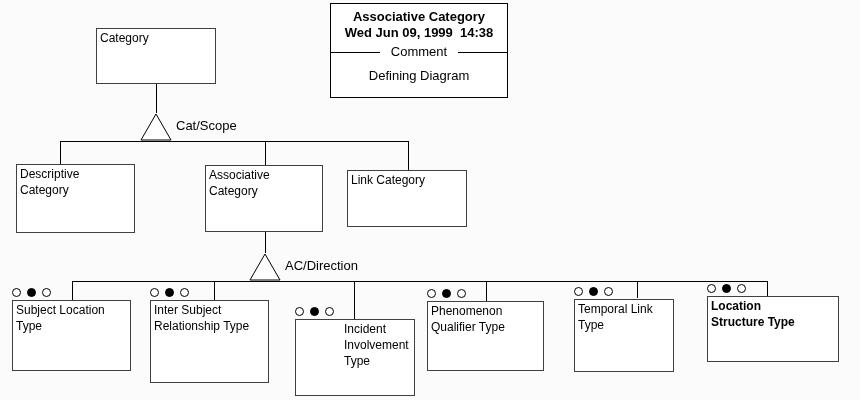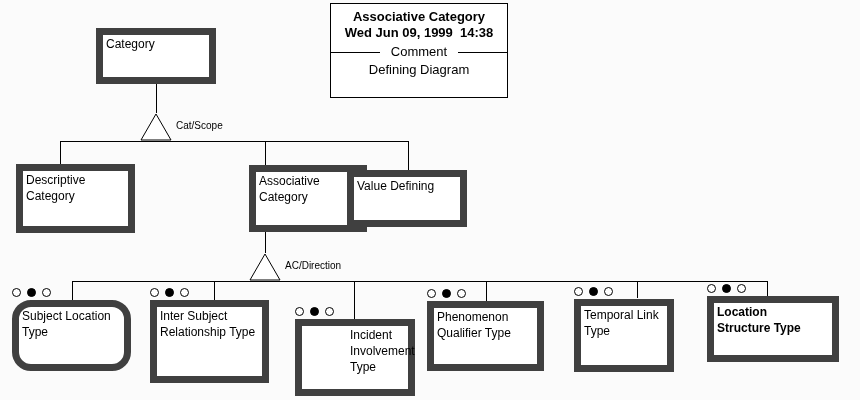--- a/index.html
+++ b/index.html
@@ -8,33 +8,33 @@
     width: 860px;
     height: 400px;
     background: #fbfbfb;
     font-family: "Liberation Sans", sans-serif;
     color: #000;
     overflow: hidden;
   }
   .node {
     position: absolute;
     background: #ffffff;
-    border: 7px solid #404040;
+    border: 1px solid #404040;
     box-sizing: border-box;
     font-size: 12px;
     line-height: 16px;
     padding: 1px 2px 0 3px;
     white-space: pre-line;
   }
   .hline, .vline { position: absolute; background: #000; }
   .hline { height: 1px; }
   .vline { width: 1px; }
   .conn-label {
     position: absolute;
-    font-size: 10px;
+    font-size: 13px;
     line-height: 14px;
     white-space: pre;
   }
   .tri { position: absolute; }
   .dots { position: absolute; display: flex; gap: 6px; }
   .dot {
     width: 9px; height: 9px;
     border: 1px solid #000;
     border-radius: 50%;
     background: #fff;
@@ -53,21 +53,21 @@
     line-height: 16px;
     padding-top: 5px;
   }
   .title-line { white-space: pre; }
   .title-line.bold { font-weight: bold; }
   .divider {
     display: flex;
     align-items: center;
     gap: 11px;
     margin-top: 3px;
-    margin-bottom: 2px;
+    margin-bottom: 8px;
     text-align: right;
   }
   .divider .rule { flex: 1; height: 1px; background: #000; }
 </style>
 </head>
 <body>
 
 <div class="canvas">
 
   <div class="vline" style="left:156px; top:84px; height:29px;"></div>
@@ -92,30 +92,30 @@
     <polygon points="16,1 1,27 31,27" fill="#ffffff" stroke="#000000" stroke-width="1"></polygon>
   </svg>
 
   <div class="conn-label" style="left:176px; top:119px;">Cat/Scope</div>
   <div class="conn-label" style="left:285px; top:259px;">AC/Direction</div>
 
   <div class="node" style="left:96px; top:28px; width:120px; height:56px;">Category</div>
 
   <div class="node" style="left:16px; top:164px; width:119px; height:69px;">Descriptive
 Category</div>
-  <div class="node" style="left:205px; top:165px; width:118px; height:67px;margin-left:44px;">Associative
+  <div class="node" style="left:205px; top:165px; width:118px; height:67px;">Associative
 Category</div>
-  <div class="node" style="left:347px; top:170px; width:120px; height:57px;">Value Defining</div>
+  <div class="node" style="left:347px; top:170px; width:120px; height:57px;">Link Category</div>
 
   <div class="dots" style="left:12px; top:288px;">
     <span class="dot"></span>
     <span class="dot filled"></span>
     <span class="dot"></span>
   </div>
-  <div class="node" style="left:12px; top:300px; width:119px; height:71px;border-radius:19px;">Subject Location
+  <div class="node" style="left:12px; top:300px; width:119px; height:71px;">Subject Location
 Type</div>
 
   <div class="dots" style="left:150px; top:288px;">
     <span class="dot"></span>
     <span class="dot filled"></span>
     <span class="dot"></span>
   </div>
   <div class="node" style="left:150px; top:300px; width:119px; height:83px;">Inter Subject
 Relationship Type</div>
 

